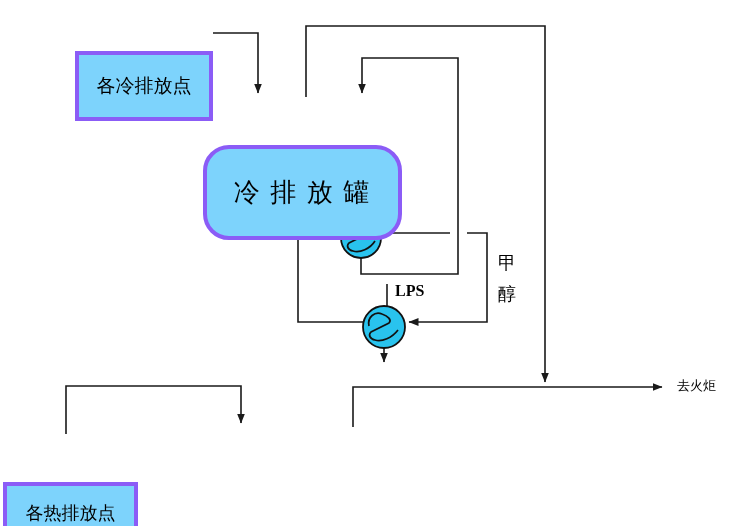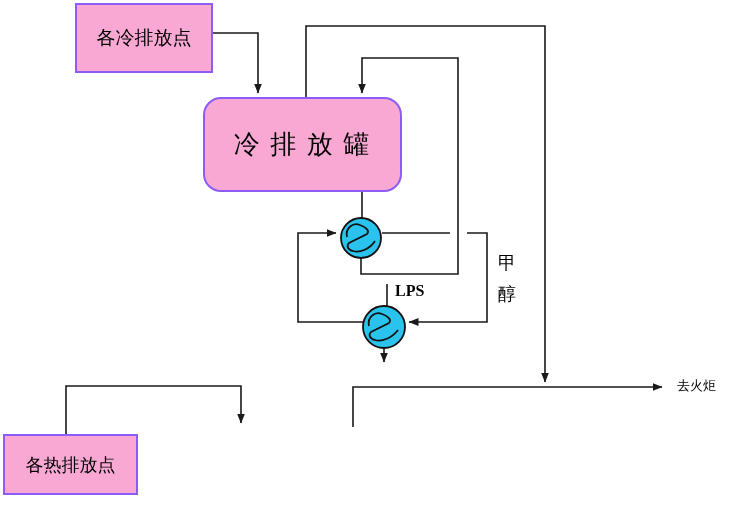--- a/index.html
+++ b/index.html
@@ -1,20 +1,20 @@
 <!DOCTYPE html>
 <html><head>
 <meta charset="utf-8">
 <style>
   html,body{margin:0;padding:0;background:#ffffff;}
   #canvas{position:relative;width:733px;height:526px;background:#ffffff;overflow:hidden;
           font-family:"Liberation Serif","DejaVu Serif",serif;}
   #lines{position:absolute;left:0;top:0;width:733px;height:526px;}
   .node{position:absolute;display:flex;align-items:center;justify-content:center;
-        background:#f9a8d4;border:2px solid #8b5cf6;box-sizing:border-box;color:#000;}
+        background:#7dd3fc;border:4px solid #8b5cf6;box-sizing:border-box;color:#000;margin-top:48px;}
   .rect-node{font-size:19px;}
   .tank{border-radius:18px;font-size:26px;letter-spacing:2px;}
   .lbl{position:absolute;color:#000;white-space:nowrap;}
   .lbl-lps{font-weight:bold;font-size:16px;}
   .lbl-flare{font-size:13px;}
   .lbl-methanol{display:flex;flex-direction:column;gap:13px;font-size:18px;line-height:1;}
 </style>
 </head>
 <body>
 
@@ -61,21 +61,21 @@
       <circle cx="384" cy="327" r="21" stroke="#111" stroke-width="1.8" fill="#29c3ee"></circle>
       <path d="M369,326 C367,317 375,311 382,314 C388,316 392,320 389,323
                L371,332 C368,335 370,339 375,340 C382,342 392,338 398,330" stroke="#111" stroke-width="1.7" fill="none"></path>
     </g>
   </svg>
 
   <div class="node rect-node" style="left:75px;top:3px;width:138px;height:70px;">
     <span>各冷排放点</span>
   </div>
 
-  <div class="node tank" style="left:203px;top:97px;width:199px;height:95px;">
+  <div class="node tank" style="left:203px;top:97px;width:199px;height:95px;border-radius:26px;">
     <span>冷 排 放 罐</span>
   </div>
 
   <div class="node rect-node" style="left:3px;top:434px;width:135px;height:61px;font-size:18px;">
     <span>各热排放点</span>
   </div>
 
 
   <div class="lbl lbl-lps" style="left:395px;top:282px;">LPS</div>
 

